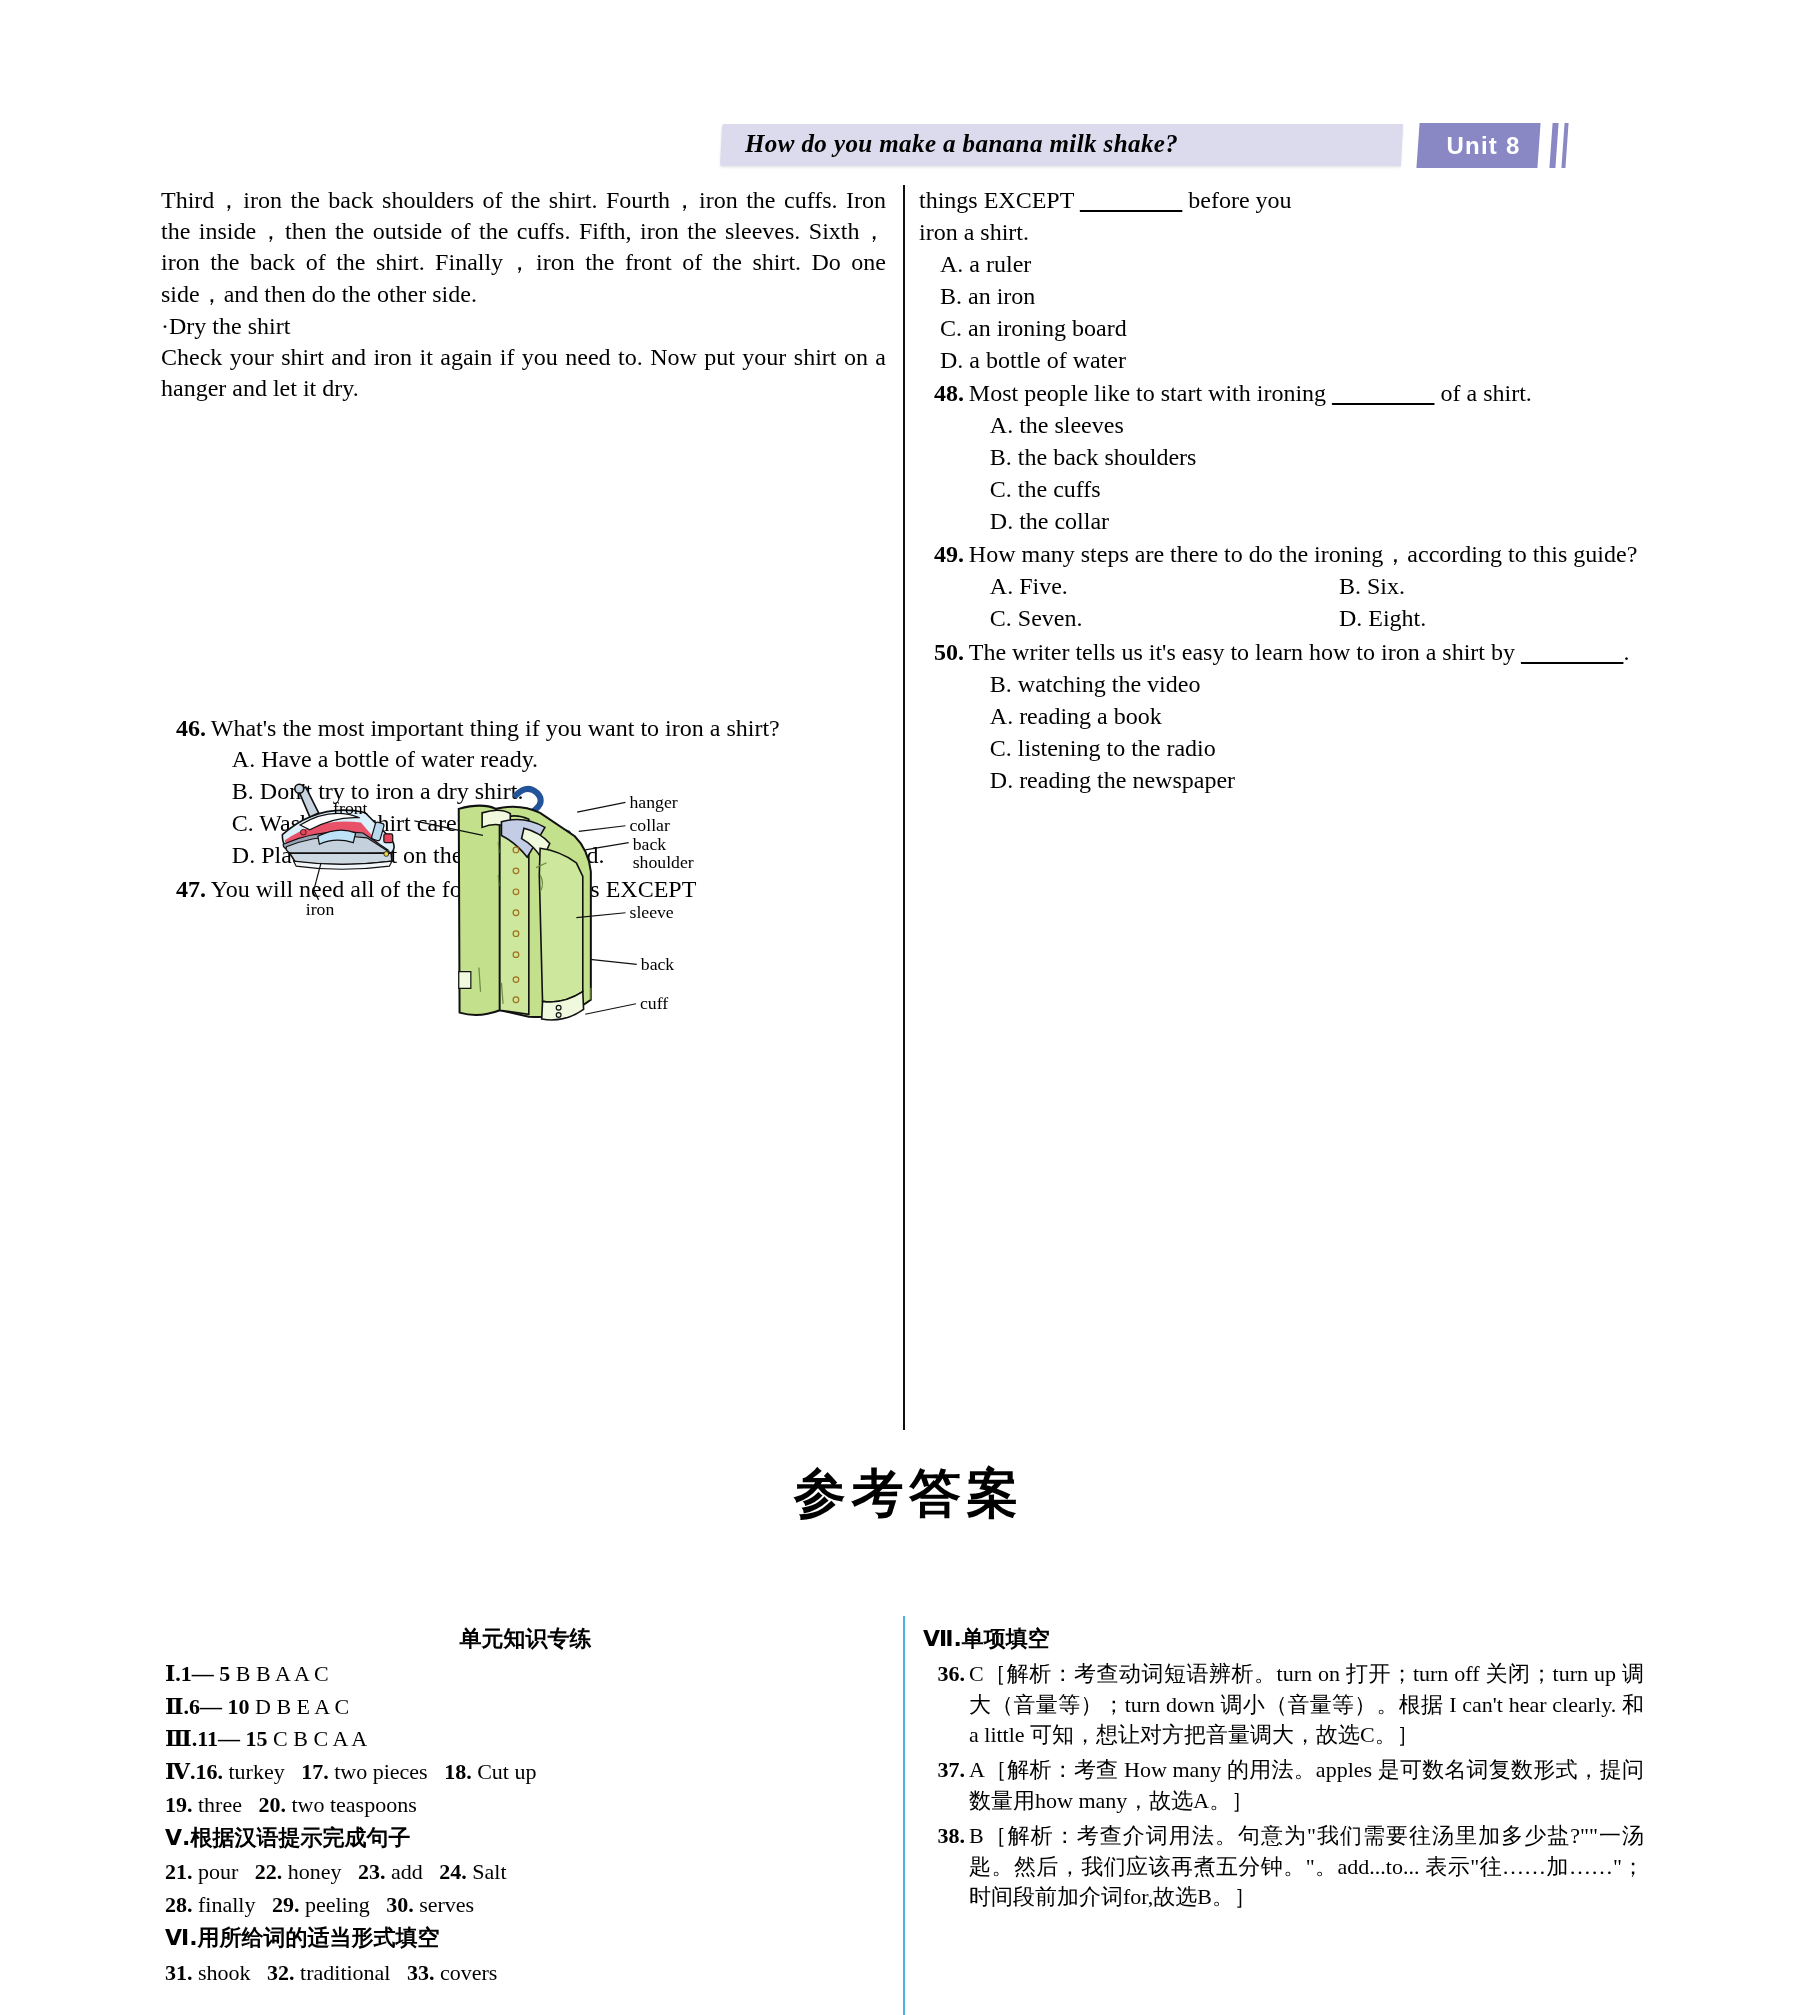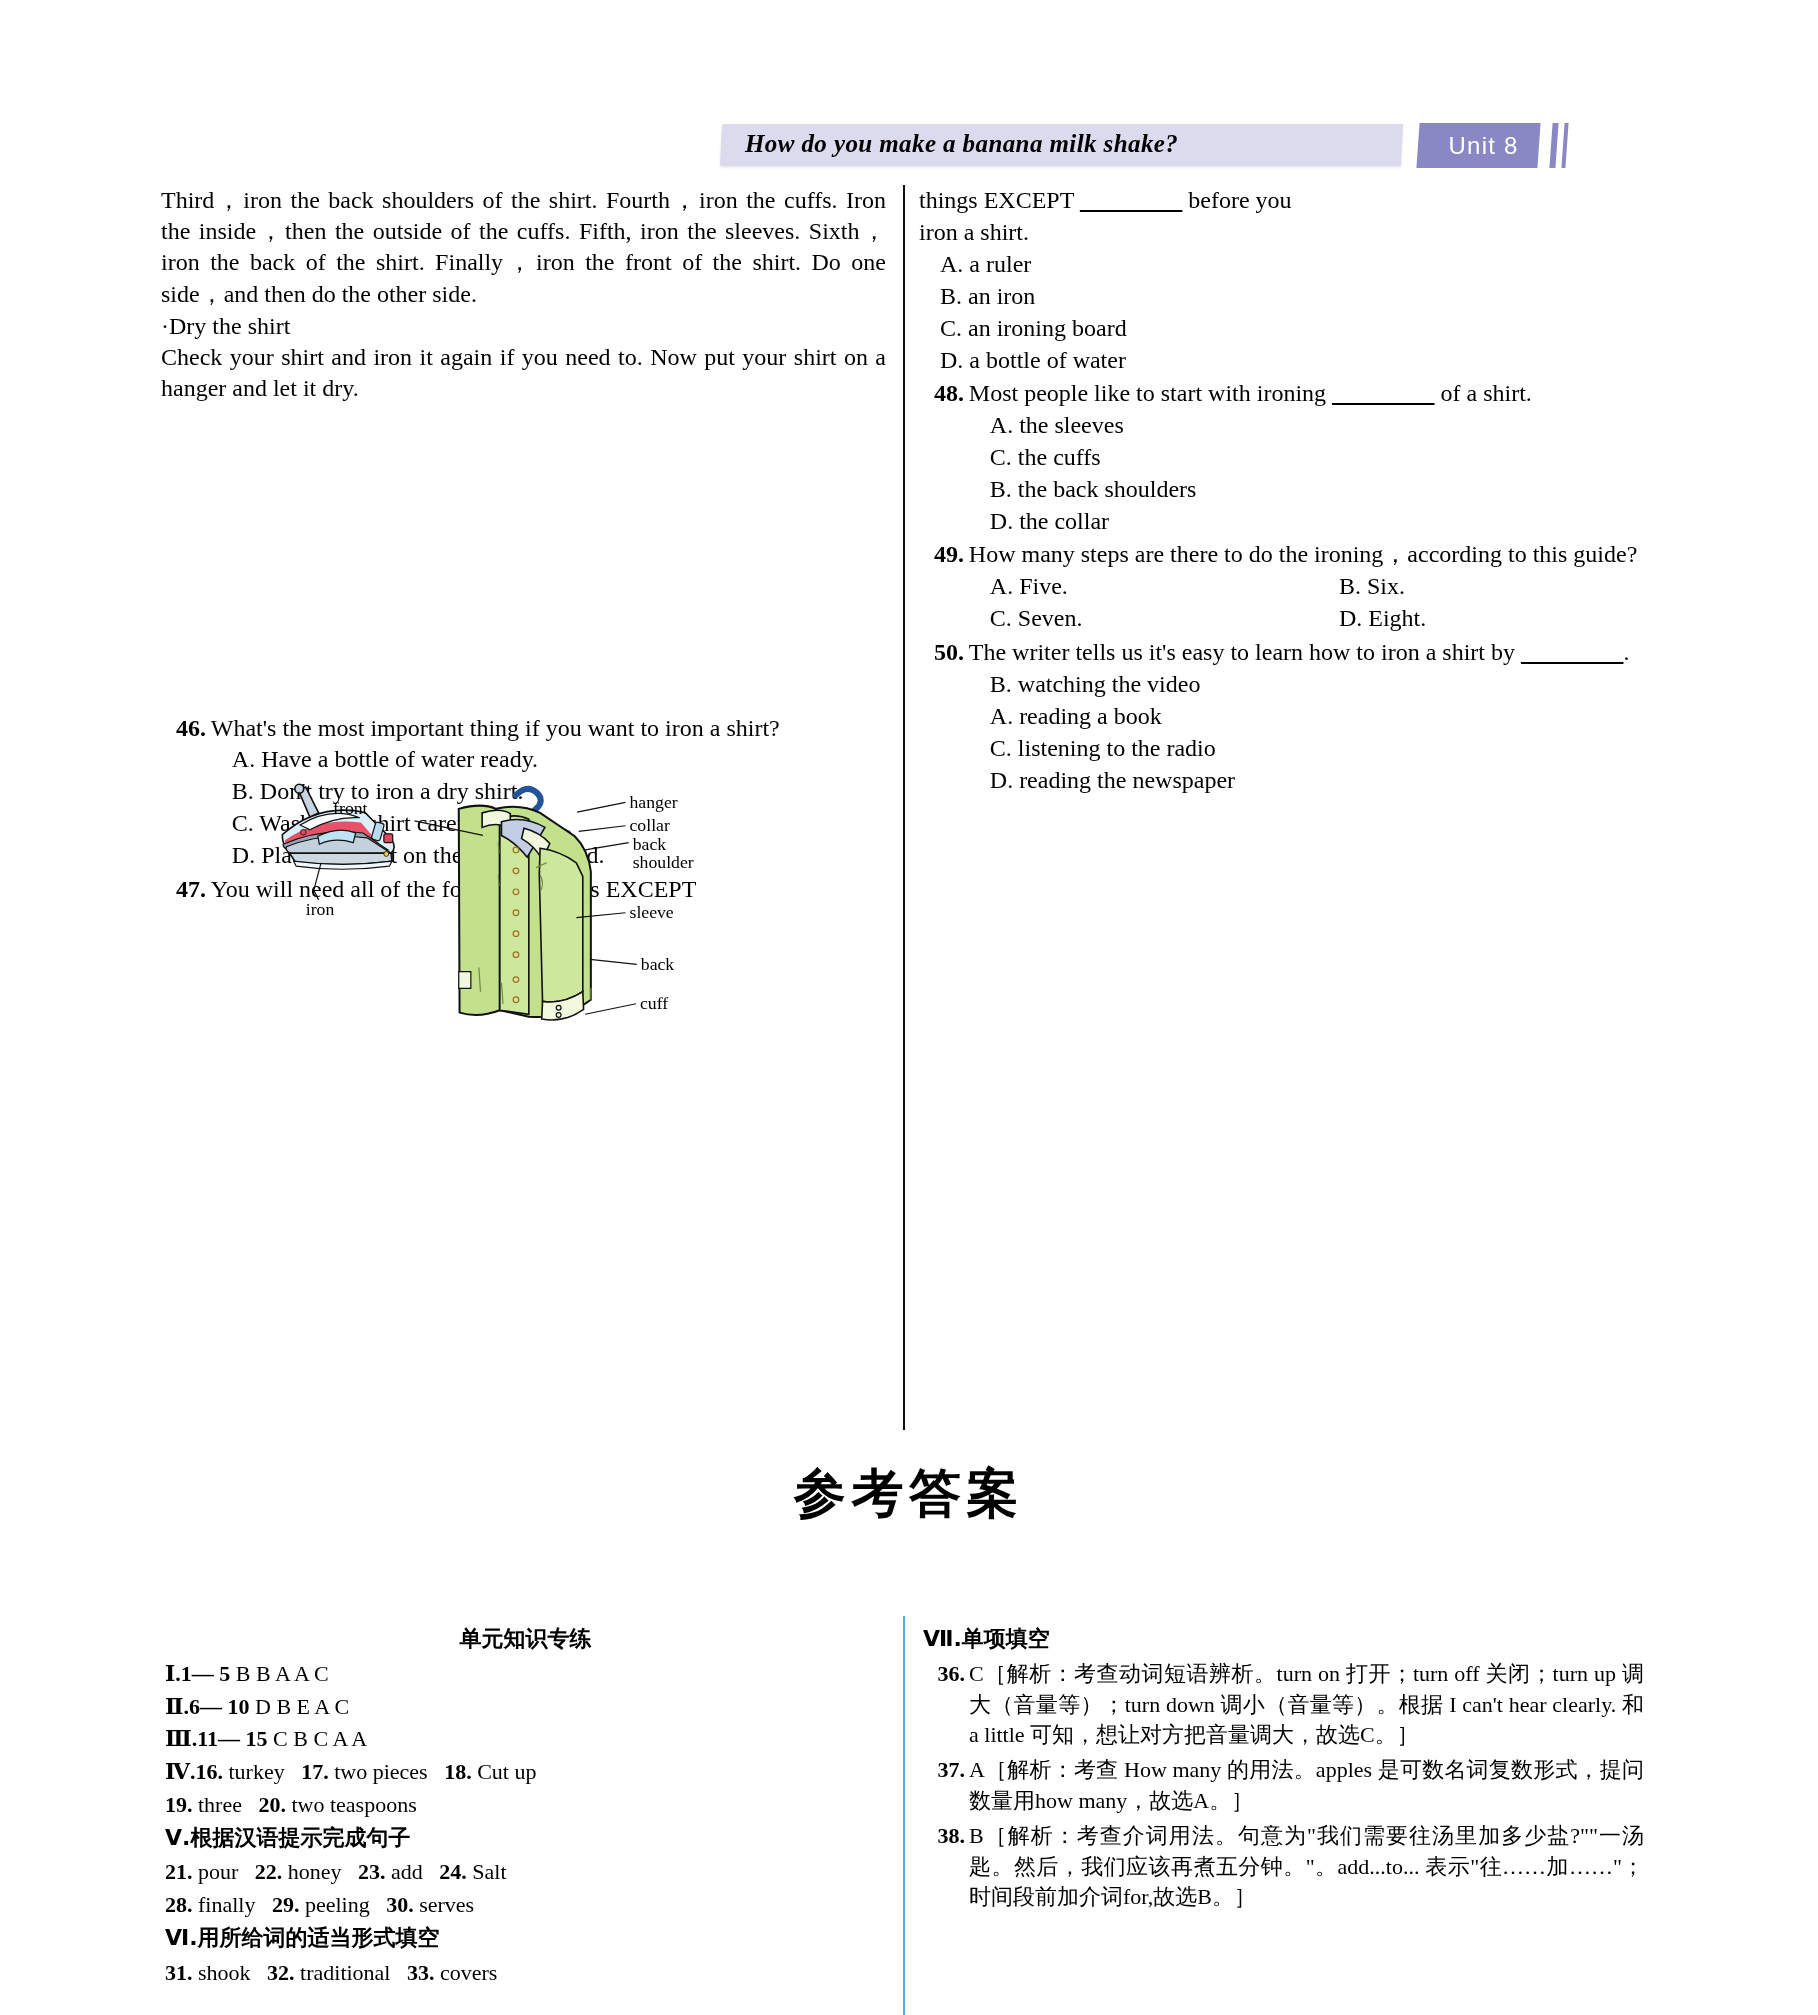--- a/index.html
+++ b/index.html
@@ -25,21 +25,21 @@
     position:absolute; left:24px; top:8.9px; width:645px;
     font-size:25px; font-weight:bold; font-style:italic;
     letter-spacing:0.4px; white-space:nowrap;
   }
   .rhead-unit {
     position:absolute; left:697px; top:1.6px; width:121px; height:45px;
     background:#8a88c4; transform:skewX(-4deg);
   }
   .rhead-unit-label {
     position:absolute; left:706px; top:10.5px; width:113px;
-    color:#fff; font-size:24px; font-weight:normal;
+    color:#fff; font-size:24px; font-weight:bold;
     font-family:"Liberation Sans","DejaVu Sans",sans-serif;
     letter-spacing:1.2px; text-align:center;
   }
   .rhead-bar1 { position:absolute; left:830px; top:1.6px; width:5.6px; height:45px; background:#8a88c4; transform:skewX(-4deg);}
   .rhead-bar2 { position:absolute; left:842px; top:1.6px; width:4px; height:45px; background:#8a88c4; transform:skewX(-4deg);}
 
   
   .qcols { position:absolute; left:0; top:185px; width:1818px; height:1241px; }
   .col { position:absolute; top:0; width:725px; }
   .col-left  { left:161px; }
@@ -146,22 +146,22 @@
 
       <div class="qitem">
         <div class="qnum">48.</div>
         <div class="qbody">
           <div class="qtext">
             <span>Most people like to start with ironing</span>
             <span class="blank-u">________</span>
             <span>of a shirt.</span>
           </div>
           <div class="opt">A. the sleeves</div>
+          <div class="opt">B. the back shoulders</div>
           <div class="opt">C. the cuffs</div>
-          <div class="opt">B. the back shoulders</div>
           <div class="opt">D. the collar</div>
         </div>
       </div>
 
       <div class="qitem">
         <div class="qnum">49.</div>
         <div class="qbody">
           <div class="qtext">How many steps are there to do the ironing，according to this guide?</div>
           <div class="optrow">
             <div class="opt">A. Five.</div>

